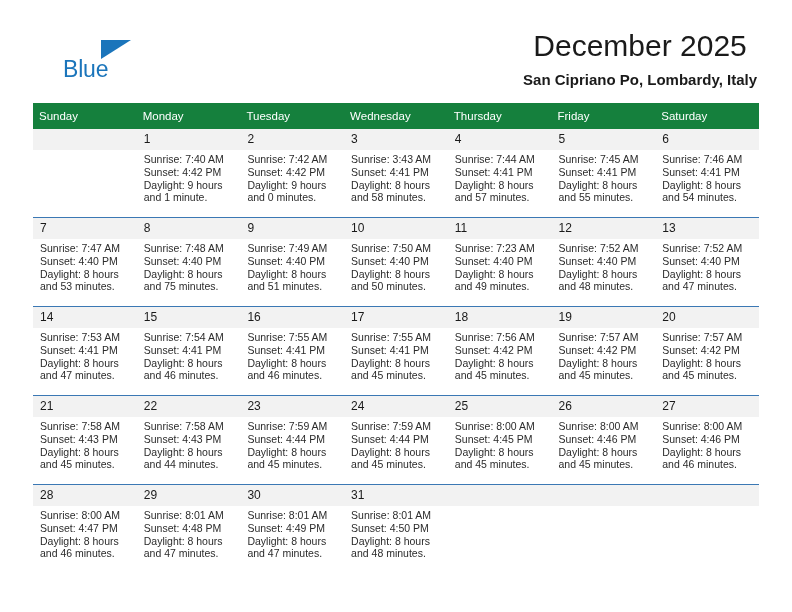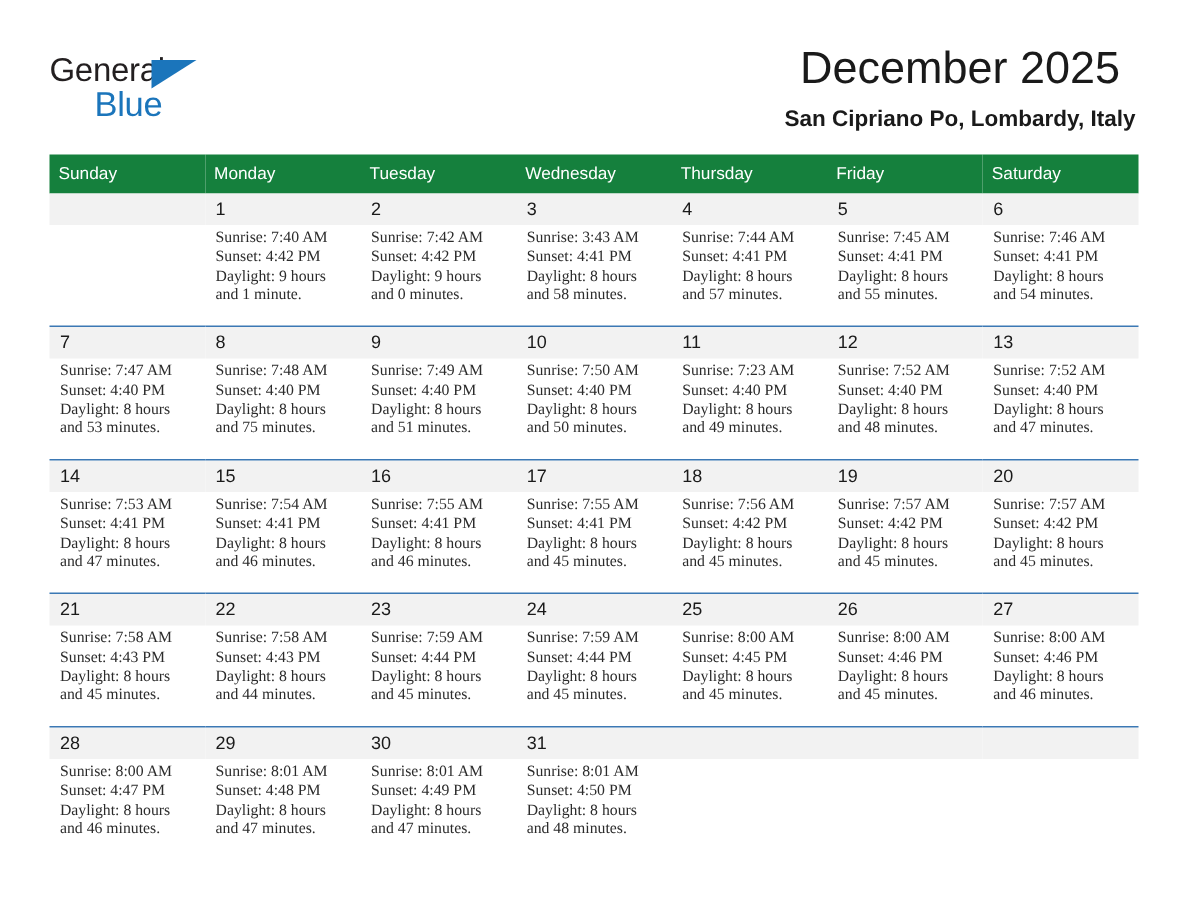--- a/index.html
+++ b/index.html
@@ -133,38 +133,36 @@
   }
   .daynum.empty {
     background: #f2f2f2;
     color: transparent;
   }
   .cell-body {
     padding: 3px 5px 0 7px;
     font-size: 10.5px;
     line-height: 12.8px;
     color: #2b2b2b;
-    font-family: Liberation Serif, serif;
   }
   .cell-body div {
     white-space: nowrap;
   }
   .blank .daynum {
     background: #f2f2f2;
   }
 </style>
 </head>
 <body>
 
 <div class="page">
 
   <div class="header">
 
     <div class="logo">
-      <span class="logo-general">General</span>
       <span class="logo-triangle"></span>
       <span class="logo-blue">Blue</span>
     </div>
 
     <div class="title-block">
       <h1 class="month-title">December 2025</h1>
       <h2 class="location-title">San Cipriano Po, Lombardy, Italy</h2>
     </div>
 
   </div>

